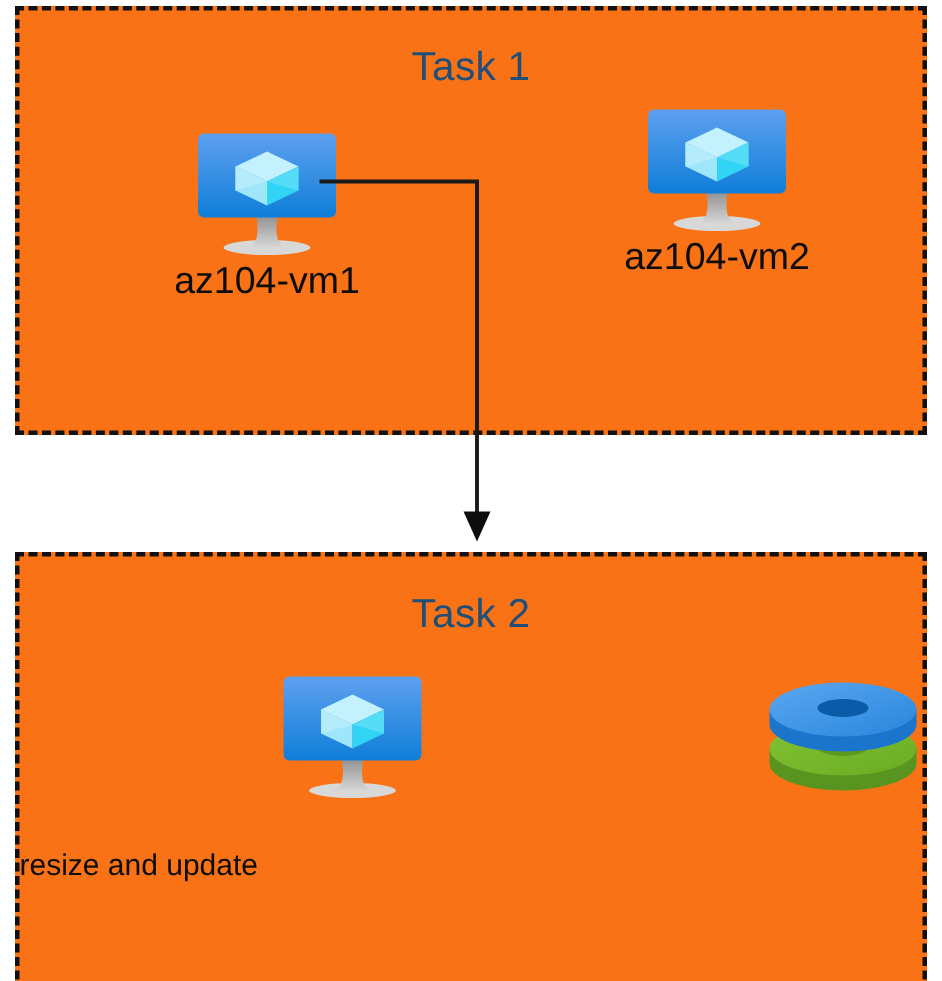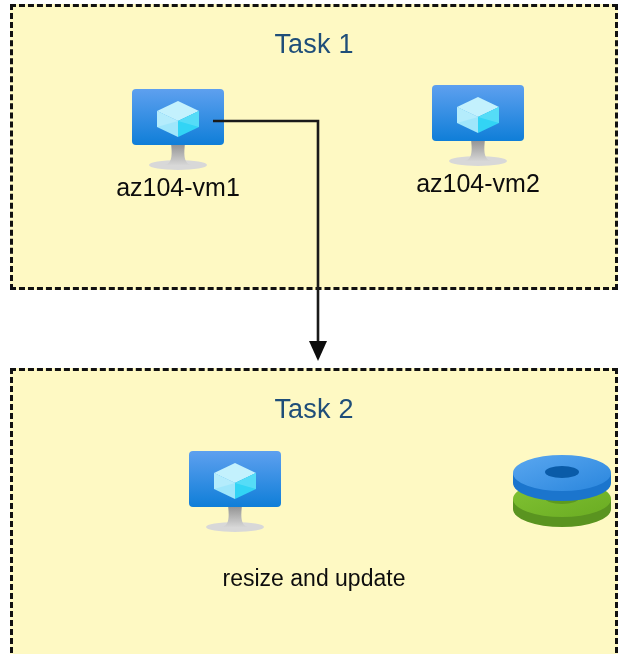--- a/index.html
+++ b/index.html
@@ -16,21 +16,21 @@
     width: 628px;
     height: 654px;
     background: #ffffff;
     overflow: hidden;
   }
 
   
   .task-box {
     position: absolute;
     box-sizing: border-box;
-    background: #fef9c3;
+    background: #f97316;
     border: 3px dashed #111111;
   }
   #task-box-1 {
     left: 10px;
     top: 4px;
     width: 608px;
     height: 286px;
   }
   #task-box-2 {
     left: 10px;
@@ -53,21 +53,21 @@
   }
   #task-box-1 .task-title { top: 24px; }
   #task-box-2 .task-title { top: 25px; }
 
   
   .node {
     position: absolute;
     text-align: center;
   }
   #node-vm1 { left: 65px;  top: 78px; width: 200px; }
-  #node-vm2 { left: 365px; top: 74px; width: 200px; }
+  #node-vm2 { left: 365px; top: 62px; width: 200px; }
 
   .node-label {
     color: #0d0d0d;
     font-size: 25px;
     line-height: 1.28;
     white-space: nowrap;
   }
 
   
   .vm-icon {
@@ -95,23 +95,23 @@
     display: flex;
     justify-content: center;
     align-items: flex-start;
     gap: 52px;
   }
   #task2-caption {
     position: absolute;
     left: 0;
     right: 0;
     top: 196px;
-    text-align: center;
+    text-align: left;
     color: #0d0d0d;
-    font-size: 23px;
+    font-size: 20px;
     line-height: 1;
     white-space: nowrap;
   }
 
   
   #connector {
     position: absolute;
     left: 0;
     top: 0;
     width: 628px;

